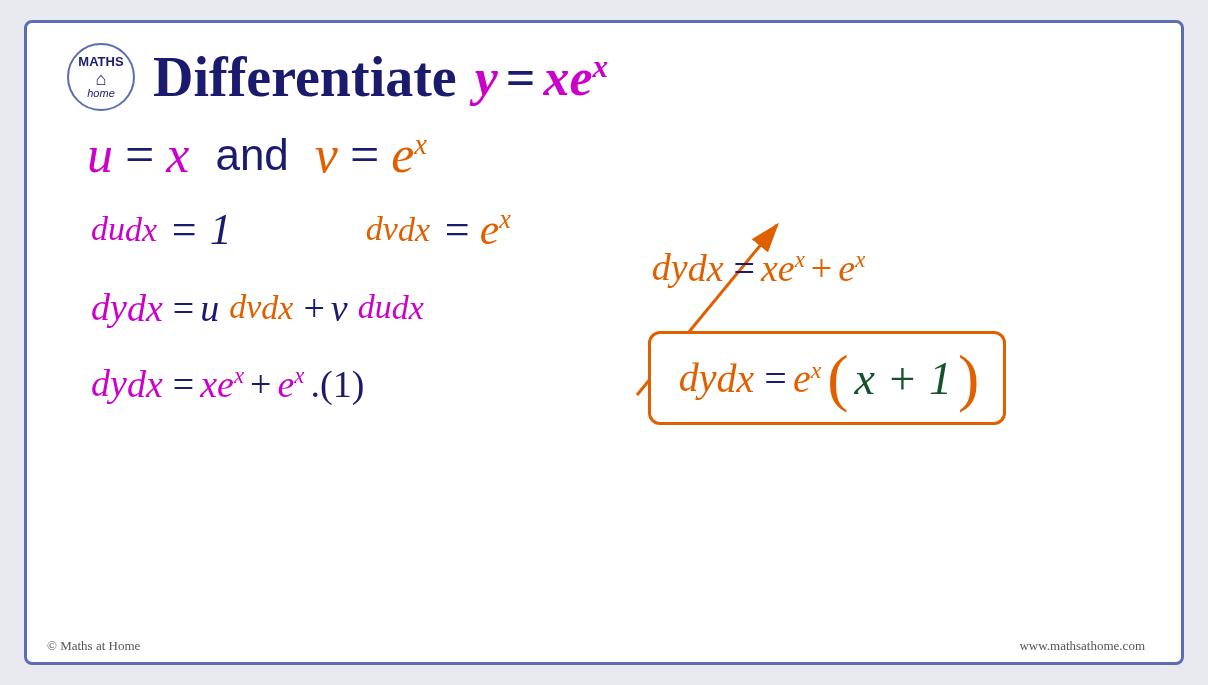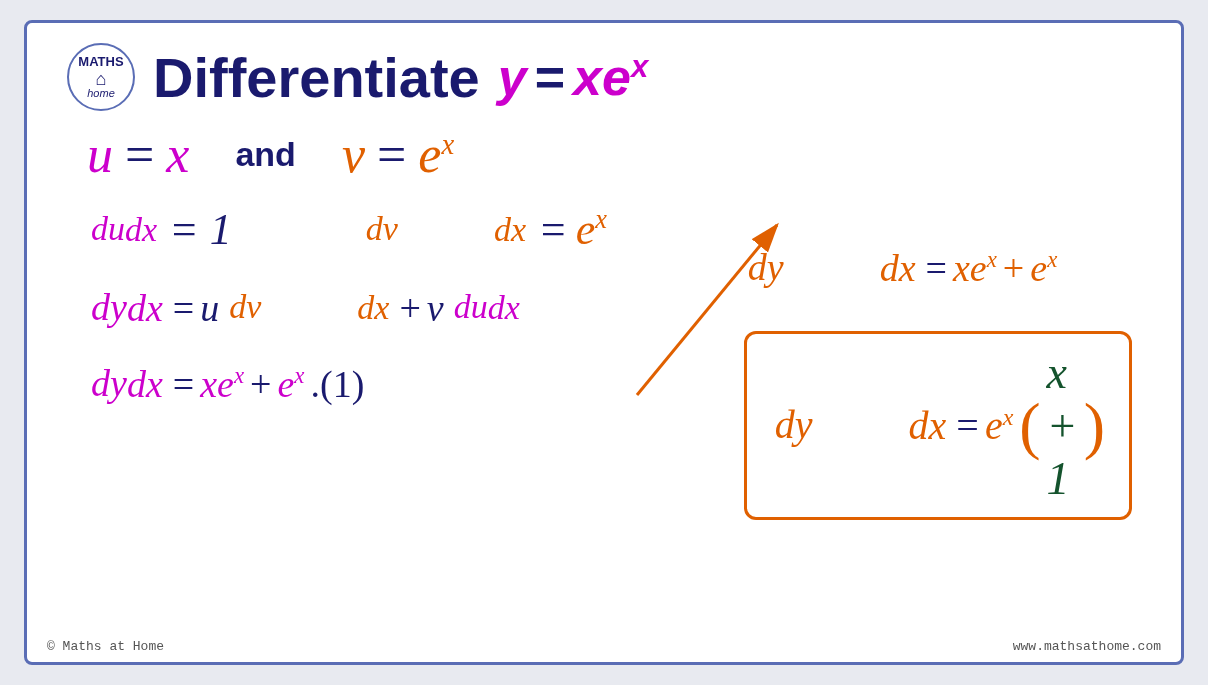--- a/index.html
+++ b/index.html
@@ -64,21 +64,21 @@
       color: #1a1a6e;
       font-family: Arial, sans-serif;
       font-style: italic;
       line-height: 1;
     }
 
     .title-text {
       font-size: 56px;
       font-weight: bold;
       color: #1a1a6e;
-      font-family: Liberation Sans, sans-serif;
+      font-family: Liberation Serif, serif;
       display: flex;
       align-items: center;
       gap: 18px;
     }
 
     .title-equation {
       font-size: 52px;
       color: #cc00cc;
       font-style: italic;
       display: inline-flex;
@@ -113,25 +113,25 @@
       font-size: 52px;
     }
 
     .equals {
       font-size: 52px;
       color: #1a1a6e;
       margin: 0 12px;
     }
 
     .and-text {
-      font-size: 34px;
-      color: #1a1a6e;
-      margin: 0 46px;
+      font-size: 44px;
+      color: #1a1a6e;
+      margin: 0 26px;
       font-family: Arial, sans-serif;
-      font-weight: bold;
+      font-weight: normal;
     }
 
     
     .frac {
       display: inline-flex;
       align-items: center;
       vertical-align: middle;
       margin: 0 4px;
     }
 
@@ -151,21 +151,20 @@
     }
 
     .frac-pink {
       color: #cc00cc;
       font-size: 34px;
     }
 
     .frac-orange {
       color: #e06000;
       font-size: 34px;
-      gap: 48px;
     }
 
     
     .row2 {
       display: flex;
       align-items: center;
       margin-bottom: 30px;
       gap: 0;
     }
 
@@ -230,26 +229,26 @@
       align-items: center;
       gap: 6px;
       background: white;
     }
 
     
     .footer {
       position: absolute;
       bottom: 8px;
       left: 20px;
-      right: 20px;
+      right: 36px;
       display: flex;
       justify-content: space-between;
       font-size: 13px;
       color: #555;
-      font-family: Liberation Mono, monospace;
+      font-family: Liberation Serif, serif;
     }
 
     .big-paren {
       font-size: 64px;
       color: #e06000;
       font-style: normal;
       line-height: 1;
     }
   </style>
 </head>

